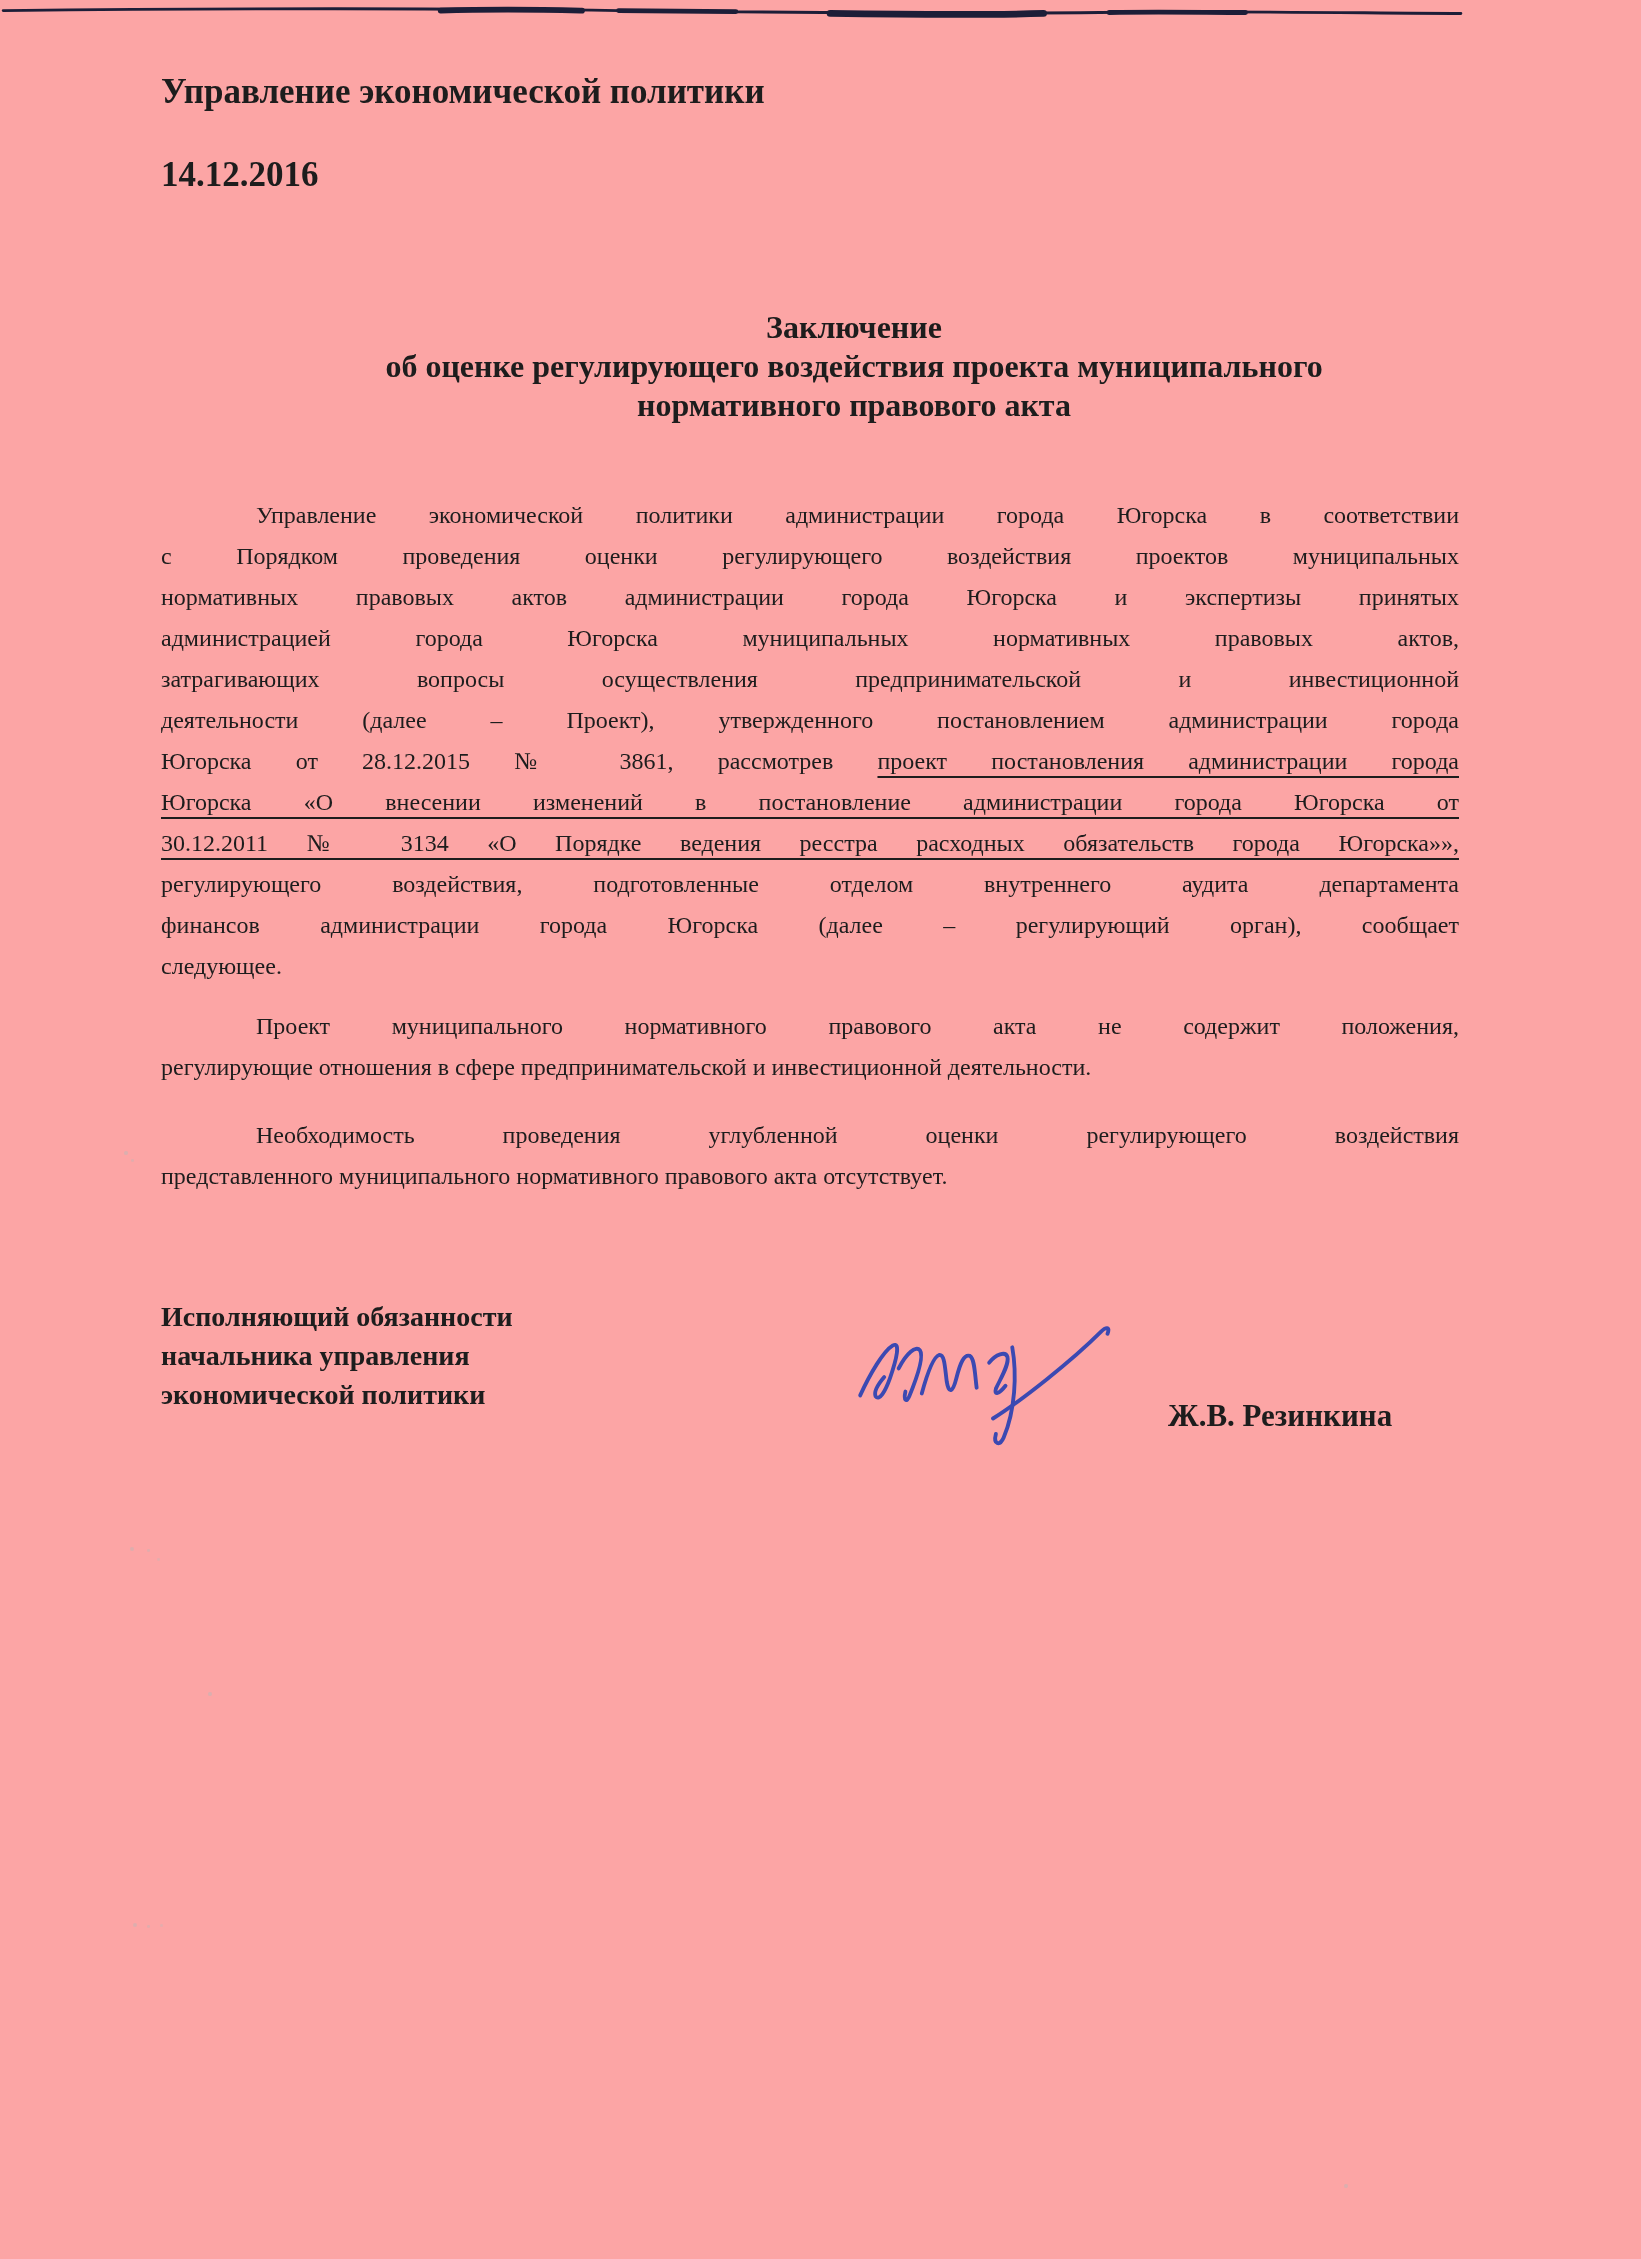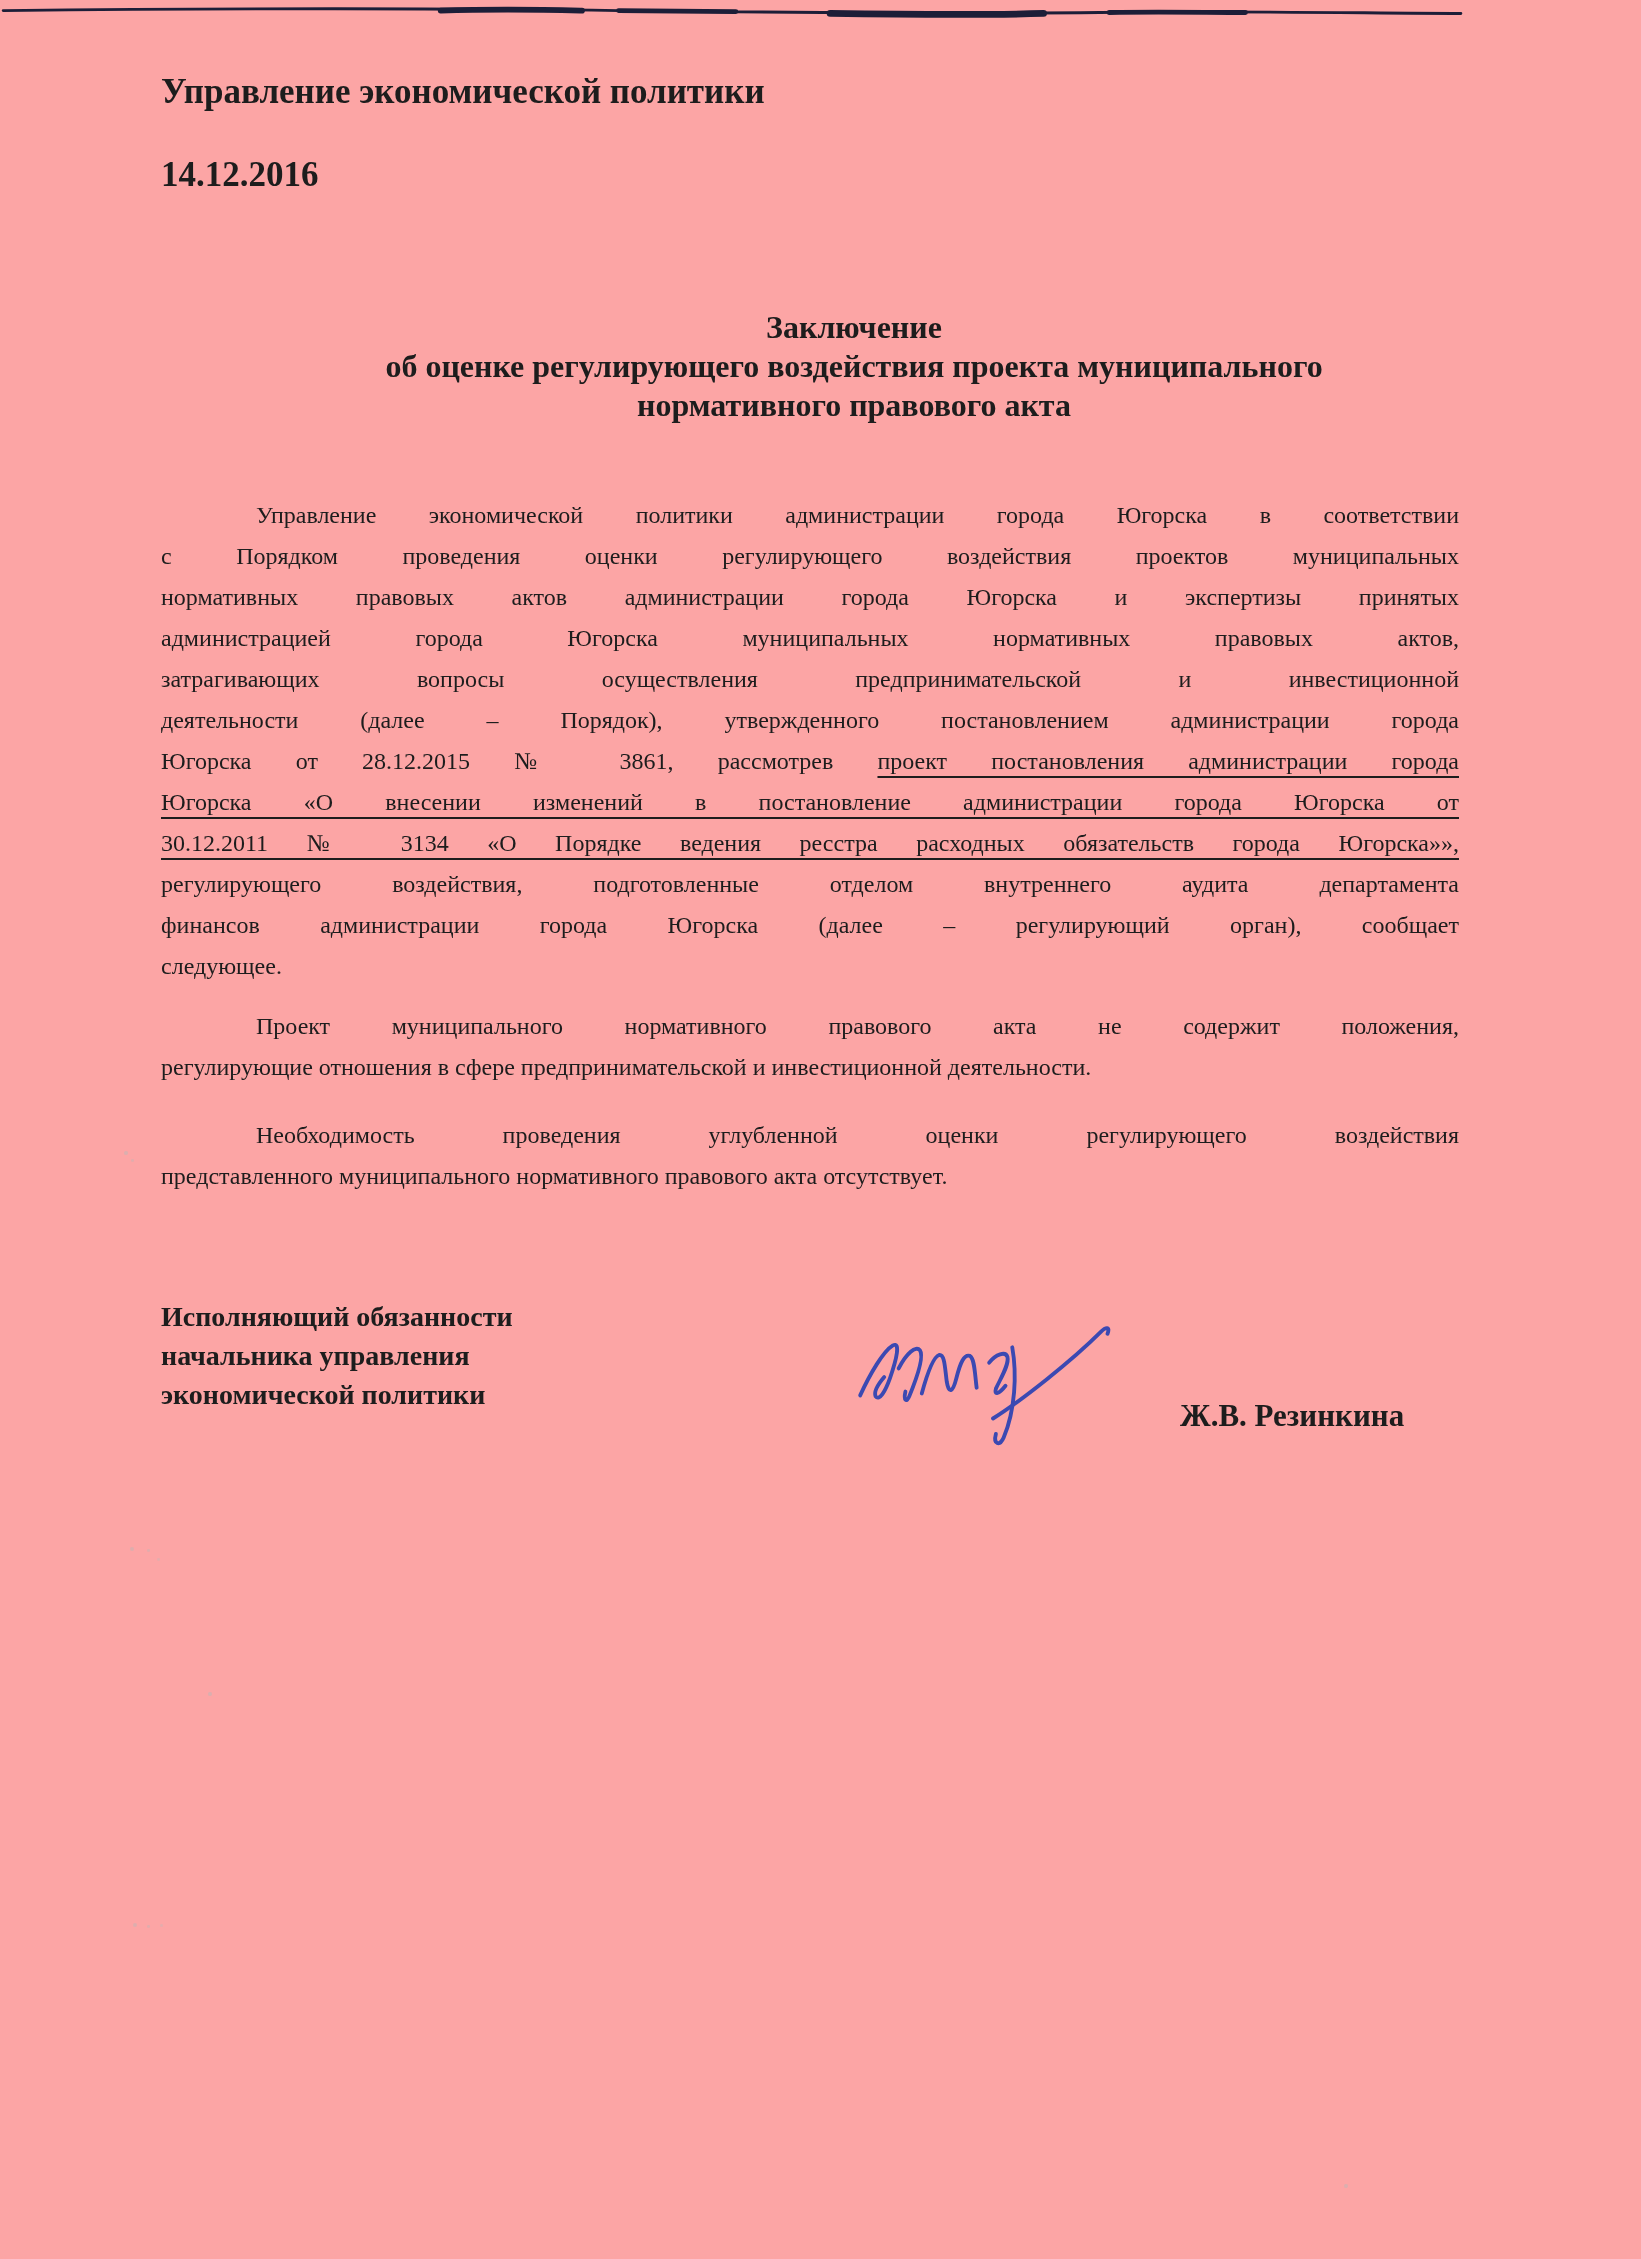--- a/index.html
+++ b/index.html
@@ -20,21 +20,21 @@
          text-align:center;transform:translateX(44px);}
   .para{font-size:24px;line-height:41px;}
   .para .ln{width:100%;}
   .para .ln.justify{text-align:justify;text-align-last:justify;}
   .para .ln.first{text-indent:95px;}
   .p0{margin-top:70px;}
   .p1{margin-top:19.3px;}
   .p2{margin-top:27px;}
   .u{text-decoration:underline;text-decoration-thickness:2.4px;text-underline-offset:6.8px;}
   .sig-block{margin-top:100px;font-weight:bold;font-size:28px;line-height:39px;}
-  .sig-name{position:absolute;left:1007px;top:1398px;font-weight:bold;font-size:31px;white-space:nowrap;margin-left:12px;}
+  .sig-name{position:absolute;left:1007px;top:1398px;font-weight:bold;font-size:31px;white-space:nowrap;}
   .signature{position:absolute;left:848px;top:1303px;width:290px;height:154px;}
   .speck{position:absolute;border-radius:50%;background:#b9b9b9;}
 </style>
 </head>
 <body>
 
 <div class="page">
 
   <svg class="scanline" viewBox="0 0 1700 26" xmlns="http://www.w3.org/2000/svg" aria-hidden="true">
     <path class="ink" d="M0,11 C200,9 420,8 640,11 C820,13 980,15 1140,13 C1290,11 1430,14 1516,14" fill="none" stroke-width="3" stroke-linecap="round" stroke="#1c1e38"></path>
@@ -56,21 +56,21 @@
         <div>нормативного правового акта</div>
       </div>
 
     <div id="paragraphs">
         <div class="para p0">
           <div class="ln justify first"><span>Управление экономической политики администрации города Югорска в соответствии</span></div>
           <div class="ln justify"><span>с Порядком проведения оценки регулирующего воздействия проектов муниципальных</span></div>
           <div class="ln justify"><span>нормативных правовых актов администрации города Югорска и экспертизы принятых</span></div>
           <div class="ln justify"><span>администрацией города Югорска муниципальных нормативных правовых актов,</span></div>
           <div class="ln justify"><span>затрагивающих вопросы осуществления предпринимательской и инвестиционной</span></div>
-          <div class="ln justify"><span>деятельности (далее – Порядок), утвержденного постановлением администрации города</span></div>
+          <div class="ln justify"><span>деятельности (далее – Проект), утвержденного постановлением администрации города</span></div>
           <div class="ln justify"><span>Югорска от 28.12.2015 № 3861, рассмотрев </span><span class="u">проект постановления администрации города</span></div>
           <div class="ln justify"><span class="u">Югорска «О внесении изменений в постановление администрации города Югорска от</span></div>
           <div class="ln justify"><span class="u">30.12.2011 № 3134 «О Порядке ведения ресстра расходных обязательств города Югорска»»,</span></div>
           <div class="ln justify"><span>регулирующего воздействия, подготовленные отделом внутреннего аудита департамента</span></div>
           <div class="ln justify"><span>финансов администрации города Югорска (далее – регулирующий орган), сообщает</span></div>
           <div class="ln"><span>следующее.</span></div>
         </div>
         <div class="para p1">
           <div class="ln justify first"><span>Проект муниципального нормативного правового акта не содержит положения,</span></div>
           <div class="ln"><span>регулирующие отношения в сфере предпринимательской и инвестиционной деятельности.</span></div>

